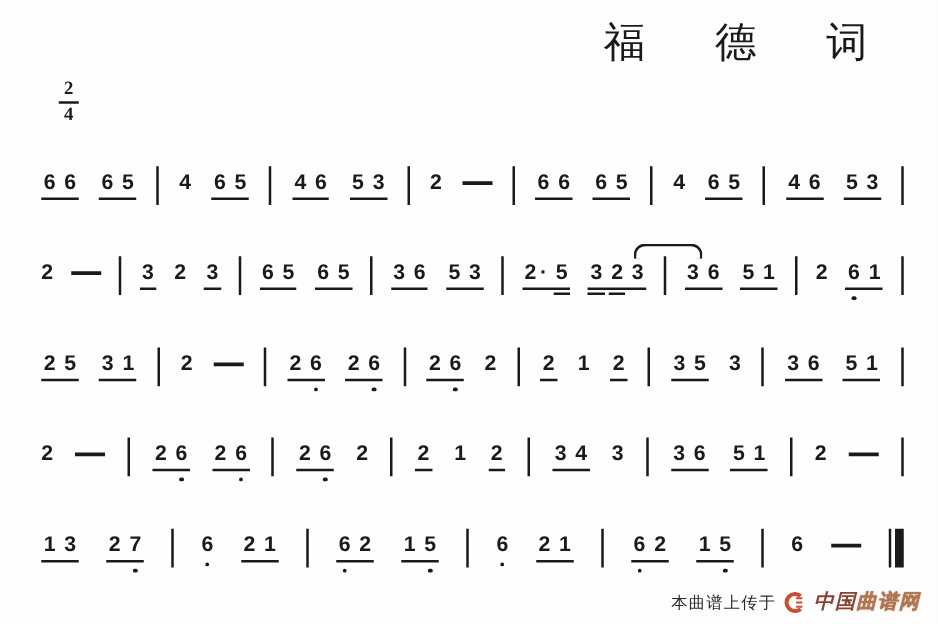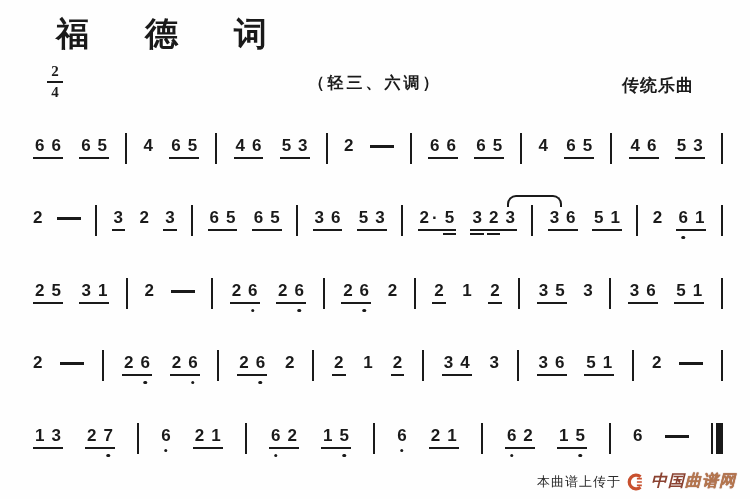--- a/index.html
+++ b/index.html
@@ -1,21 +1,21 @@
 <!DOCTYPE html>
 <html><head>
 <meta charset="utf-8">
 <style>
   html,body{margin:0;padding:0;}
   body{width:750px;height:499px;background:#f4f4f2;font-family:"Liberation Sans",sans-serif;}
   .page{position:relative;width:750px;height:499px;background:#fefefe;overflow:hidden;color:#1a1a1a;}
 
   
-  .title{position:absolute;top:12px;left:0;right:0;text-align:left;
-         font-family:"Liberation Serif",serif;font-weight:bold;font-size:33px;
+  .title{position:absolute;top:12px;left:0;right:0;text-align:right;
+         font-family:"Liberation Serif",serif;font-weight:normal;font-size:33px;
          letter-spacing:56px;padding-left:56px;white-space:nowrap;}
   .timesig{position:absolute;left:46px;top:63px;width:18px;text-align:center;
            font-family:"Liberation Serif",serif;font-weight:bold;font-size:15px;line-height:17px;}
   .timesig .frac-line{height:2px;background:#1a1a1a;margin:1px 1px;}
   .subtitle{position:absolute;top:73px;left:0;right:0;text-align:center;
             font-weight:bold;font-size:16px;letter-spacing:3px;}
   .composer{position:absolute;top:74px;right:56px;font-weight:bold;font-size:17px;letter-spacing:1px;}
 
   
   .score{position:absolute;left:33px;right:27px;top:138px;height:330px;}
@@ -54,23 +54,21 @@
 <div class="page">
 
   <div class="title">福德词</div>
 
   <div class="timesig">
     <div>2</div>
     <div class="frac-line"></div>
     <div>4</div>
   </div>
 
-  <div class="subtitle">（轻三、六调）</div>
-
-  <div class="composer">传统乐曲</div>
+
 
   <div class="score">
       <div class="score-line" style="top: 0px;">
         <span class="group beamed">
           <span class="note"><span class="digit">6</span></span>
           <span class="note"><span class="digit">6</span></span>
         </span>
         <span class="group beamed">
           <span class="note"><span class="digit">6</span></span>
           <span class="note"><span class="digit">5</span></span>

